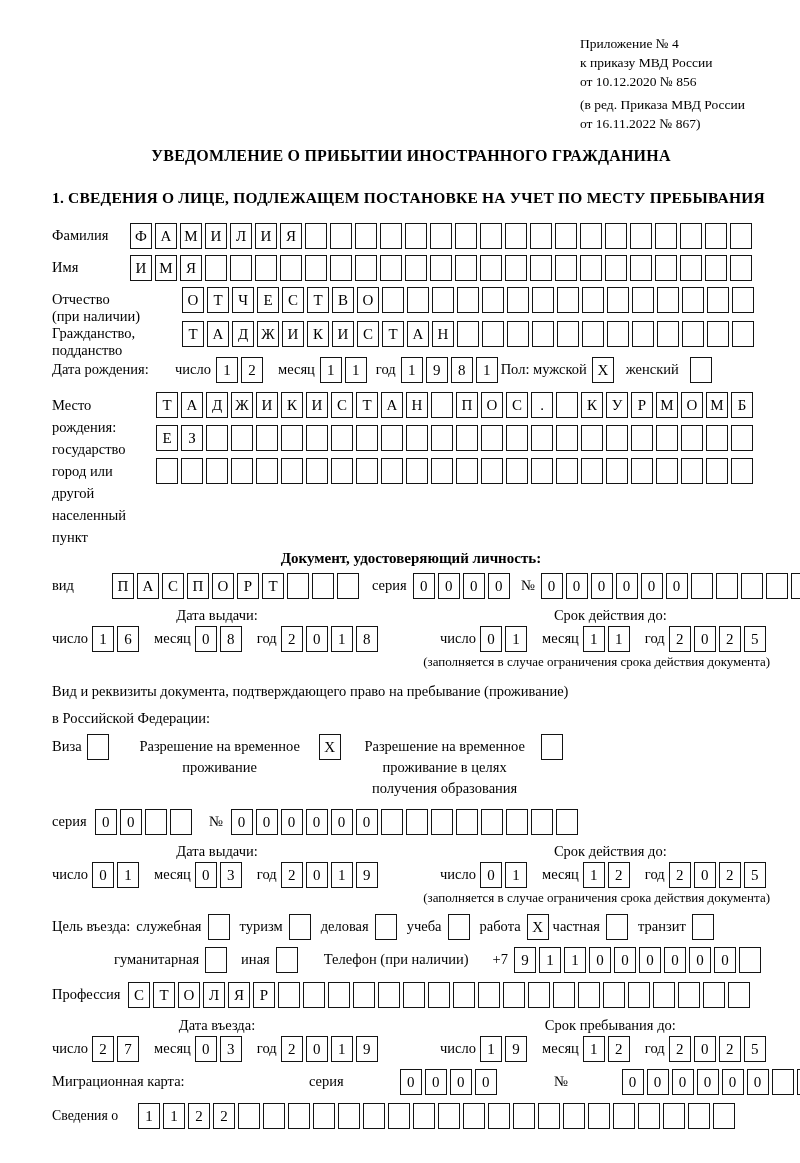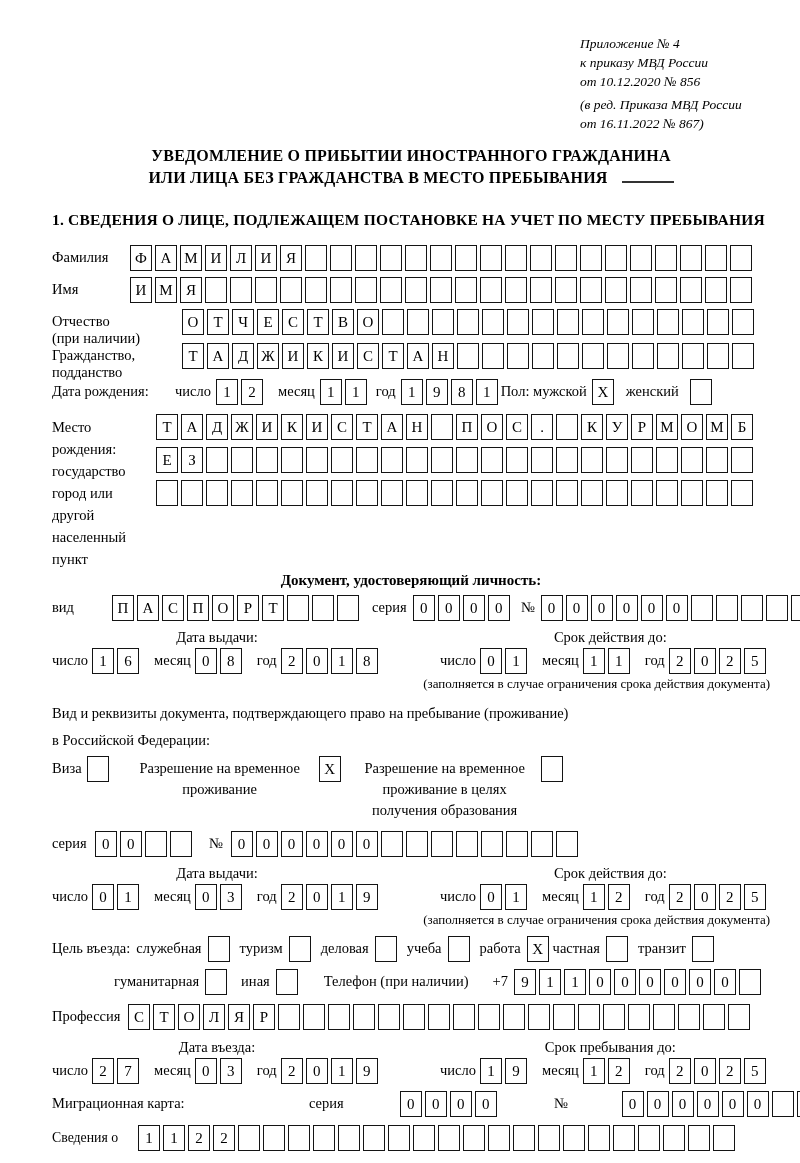--- a/index.html
+++ b/index.html
@@ -3,21 +3,21 @@
 <meta charset="utf-8">
 <style>
   html,body { margin:0; padding:0; background:#ffffff; }
   body {
     width:800px; height:1163px; overflow:hidden;
     font-family:"Liberation Serif", serif; color:#000;
   }
   .page { padding:34px 30px 0 52px; }
 
   
-  .hdr { margin-left:auto; width:190px; font-size:13.5px; line-height:19px;font-style:italic; }
+  .hdr { margin-left:auto; width:190px; font-size:13.5px; line-height:19px; }
   .hdr .amend { margin-top:4px; }
   .forma { text-align:right; font-weight:bold; font-size:14.5px; margin-top:14px; padding-right:2px; letter-spacing:.5px; }
 
   
   .title { text-align:center; font-weight:bold; font-size:16px; line-height:22px; margin-top:12px; letter-spacing:.2px; }
   .blank { display:inline-block; width:52px; border-bottom:2px solid #333; margin-left:14px; height:14px; }
   .section { font-weight:bold; font-size:15.5px; margin-top:22px; letter-spacing:.2px; }
 
   .formbody { margin-top:16px; font-size:14.5px; }
 
@@ -88,23 +88,20 @@
     <div>Приложение № 4</div>
     <div>к приказу МВД России</div>
     <div>от 10.12.2020 № 856</div>
     <div class="amend">(в ред. Приказа МВД России</div>
     <div>от 16.11.2022 № 867)</div>
   </div>
 
 
   <div class="title">
     <div>УВЕДОМЛЕНИЕ О ПРИБЫТИИ ИНОСТРАННОГО ГРАЖДАНИНА</div>
-    <div>
-      <span>ИЛИ ЛИЦА БЕЗ ГРАЖДАНСТВА В МЕСТО ПРЕБЫВАНИЯ</span><span class="blank"></span>
-    </div>
   </div>
 
   <div class="section">1. СВЕДЕНИЯ О ЛИЦЕ, ПОДЛЕЖАЩЕМ ПОСТАНОВКЕ НА УЧЕТ ПО МЕСТУ ПРЕБЫВАНИЯ</div>
 
   <div class="formbody">
 
     <div class="frow">
       <span class="lab w78">Фамилия</span>
       <span class="cells">
           <span class="cell">Ф</span>

